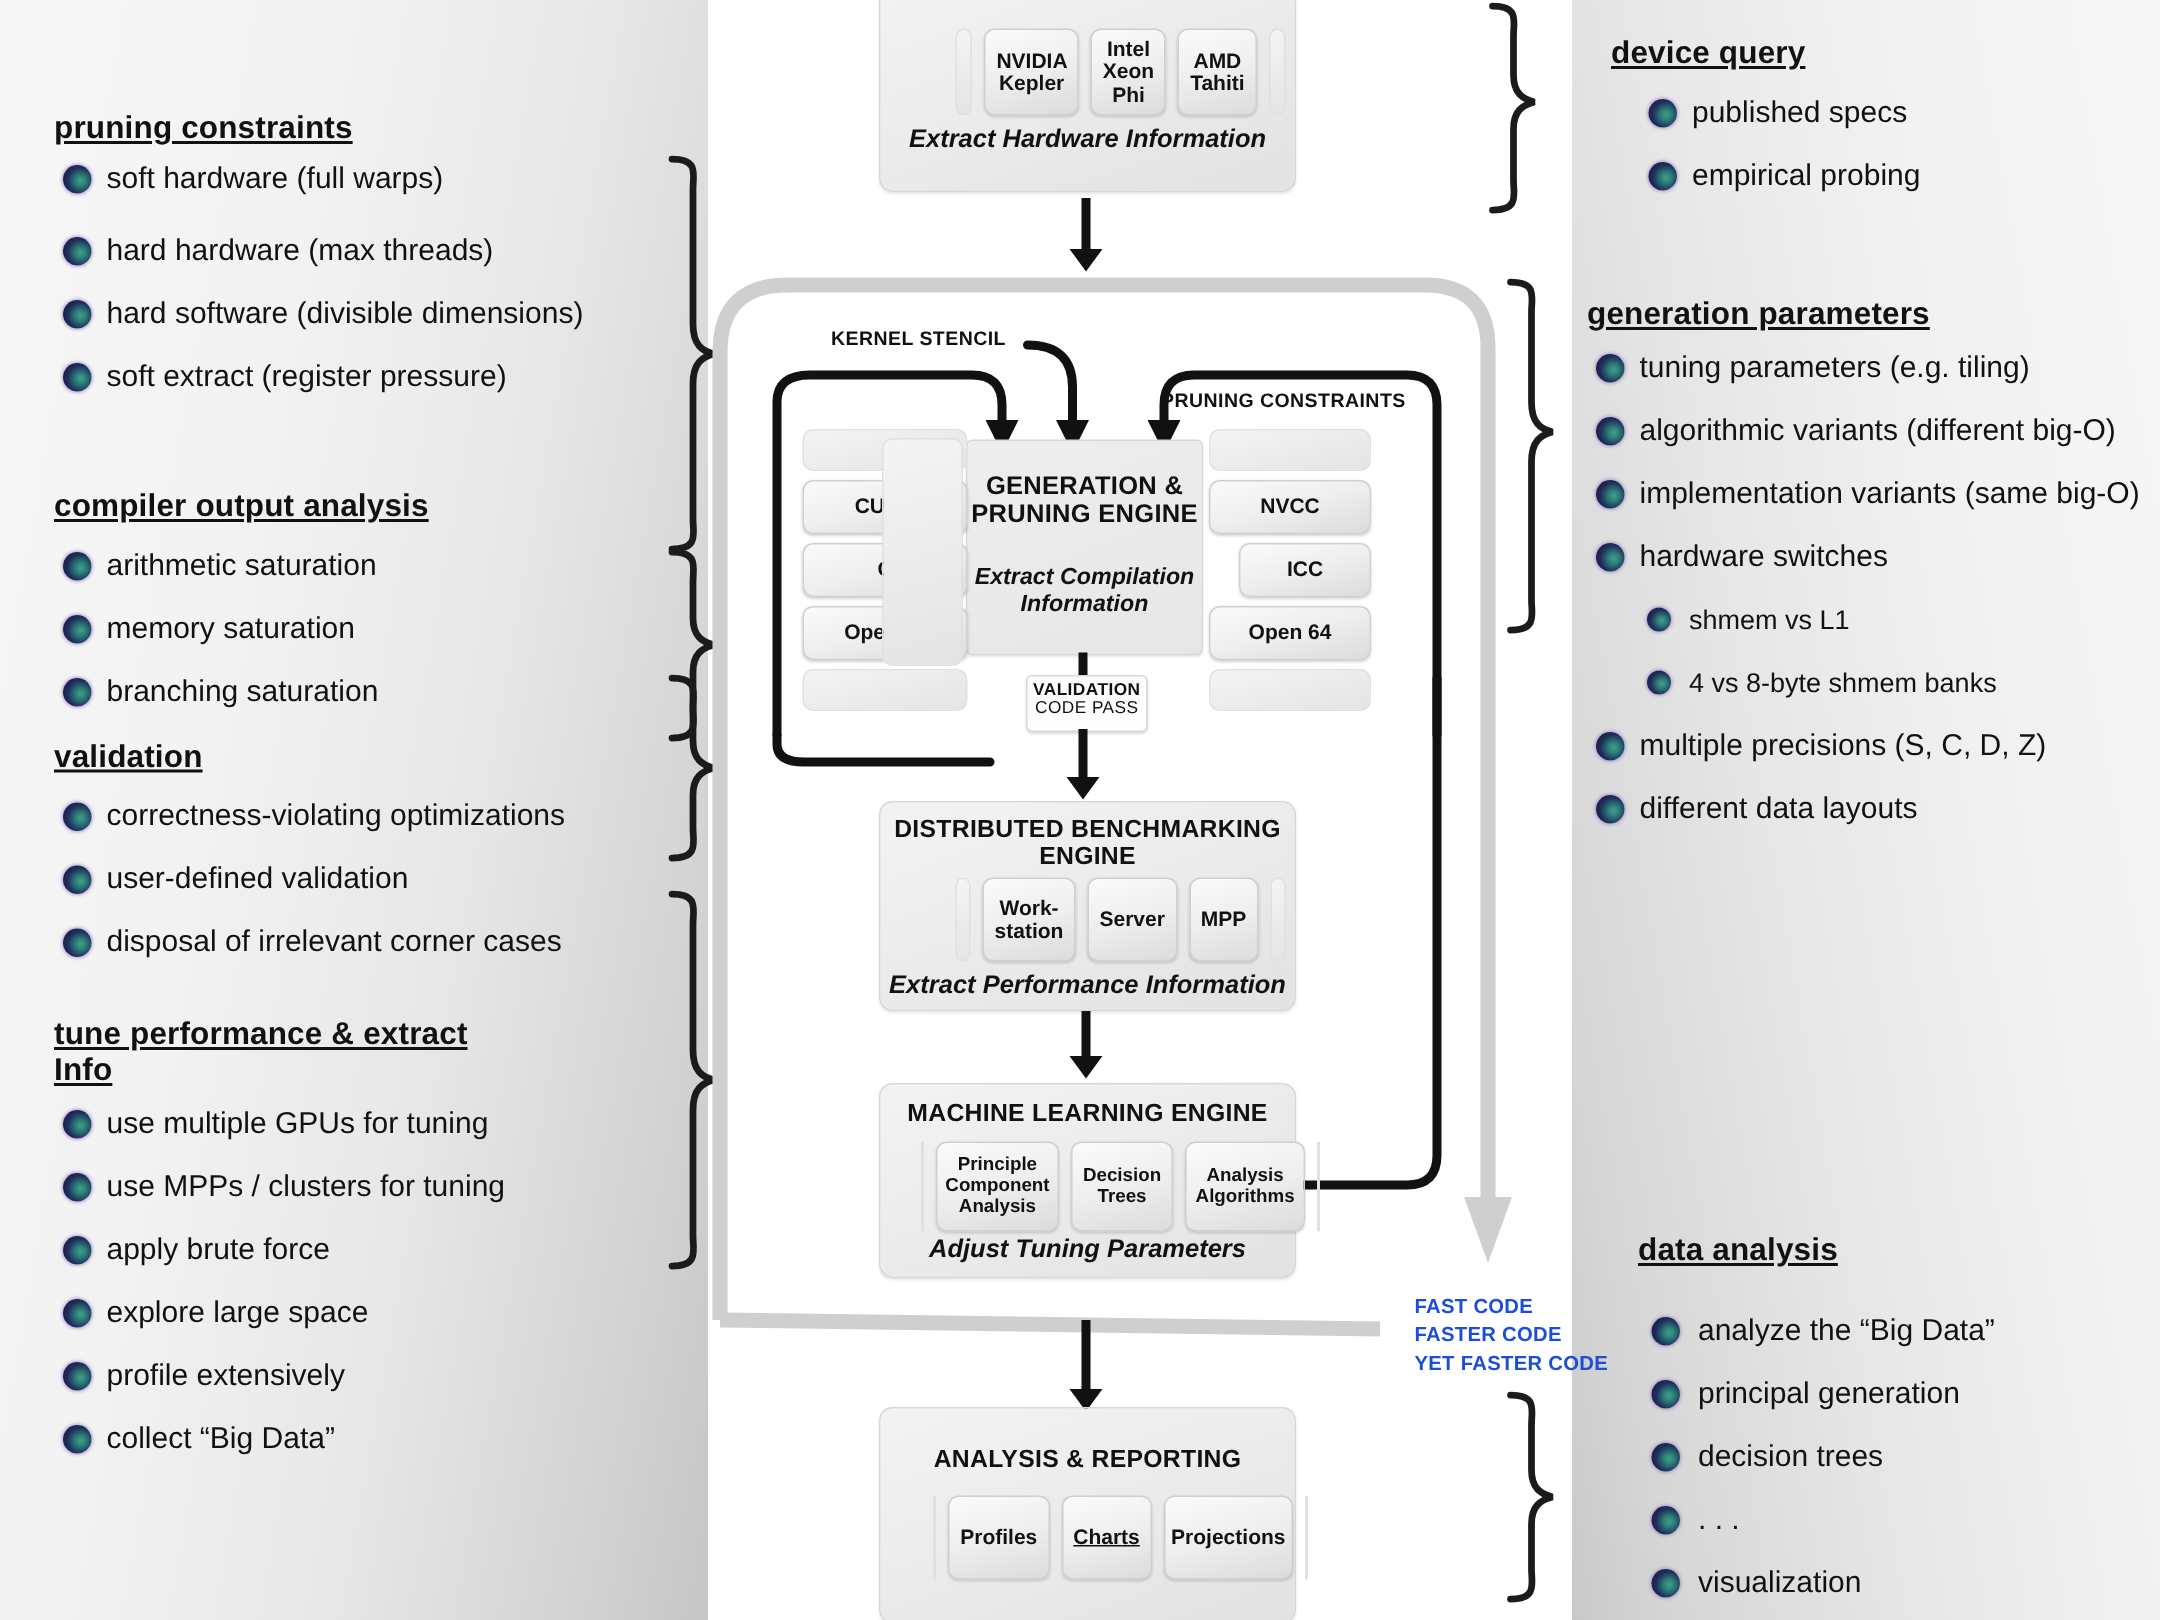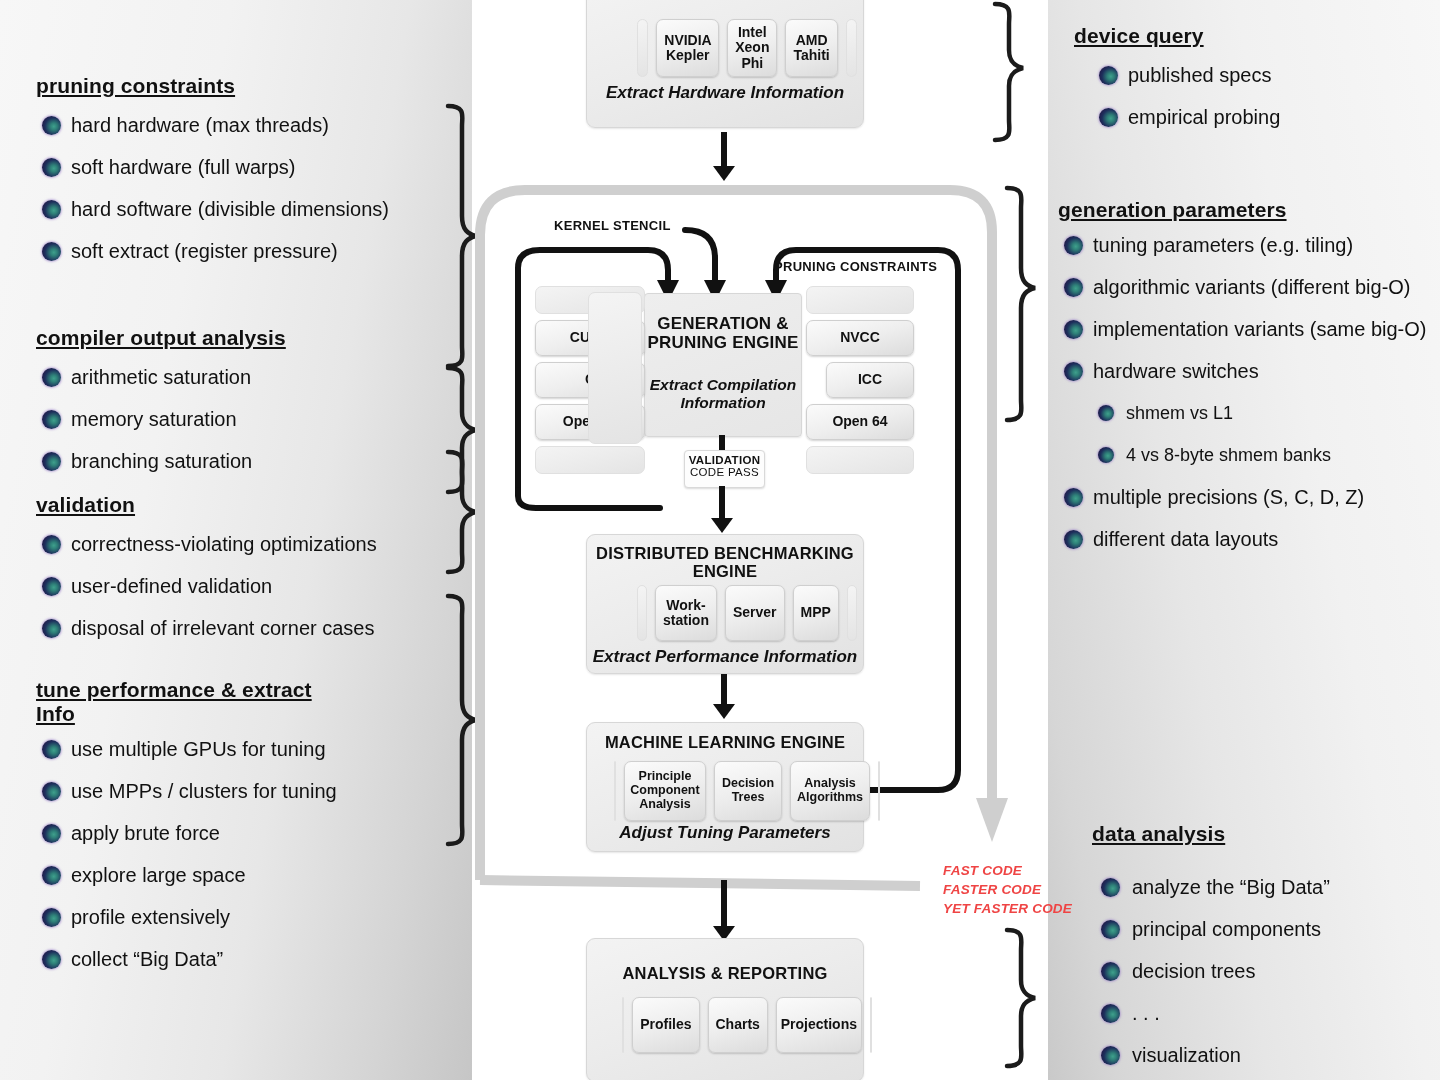--- a/index.html
+++ b/index.html
@@ -40,39 +40,39 @@
     border:1px solid #cfcfcf;border-radius:7px;
     box-shadow:0 1px 2px rgba(0,0,0,.18);
     display:flex;align-items:center;justify-content:center;text-align:center;
     font-weight:bold;font-size:14px;line-height:1.1;color:#111;padding:4px 7px;}
   .ghost{background:linear-gradient(165deg,#f4f4f4,#e4e4e4);border:1px solid #e0e0e0;
     border-radius:7px;box-shadow:none;}
   .arrow-v{position:absolute;background:#111;width:6px;}
   .arrow-head{position:absolute;width:0;height:0;border-left:11px solid transparent;
     border-right:11px solid transparent;border-top:15px solid #111;}
   .lbl-small{position:absolute;font-weight:bold;font-size:13px;letter-spacing:.3px;color:#111;}
-  .fastcode{position:absolute;font-style:italic;font-weight:bold;font-size:13.5px;
-    line-height:19px;letter-spacing:.2px;color:#ef4444;}
+  .fastcode{position:absolute;font-weight:bold;font-size:13.5px;
+    line-height:19px;letter-spacing:.2px;color:#1d4ed8;}
 </style>
 </head>
 <body>
 
 <div class="panel" id="left-panel"></div>
 <div class="panel" id="center-panel"></div>
 <div class="panel" id="right-panel"></div>
 
 <div class="sec" style="left:36px;top:74px;">
   <div class="hd">pruning constraints</div>
+  <div class="bul">
+    <span class="dot"></span>
+    <span>soft hardware (full warps)</span>
+  </div>
   <div class="bul" style="margin-top:6px;">
     <span class="dot"></span>
     <span>hard hardware (max threads)</span>
-  </div>
-  <div class="bul">
-    <span class="dot"></span>
-    <span>soft hardware (full warps)</span>
   </div>
   <div class="bul wrap" style="width:330px;">
     <span class="dot"></span>
     <span>hard software (divisible dimensions)</span>
   </div>
   <div class="bul wrap" style="width:300px;">
     <span class="dot"></span>
     <span>soft extract (register pressure)</span>
   </div>
 </div>
@@ -195,21 +195,21 @@
 </div>
 
 <div class="sec" style="left:1092px;top:822px;">
   <div class="hd">data analysis</div>
   <div class="bul" style="padding-left:40px;margin-top:20px;">
     <span class="dot" style="left:9px;"></span>
     <span>analyze the “Big Data”</span>
   </div>
   <div class="bul" style="padding-left:40px;">
     <span class="dot" style="left:9px;"></span>
-    <span>principal components</span>
+    <span>principal generation</span>
   </div>
   <div class="bul" style="padding-left:40px;">
     <span class="dot" style="left:9px;"></span>
     <span>decision trees</span>
   </div>
   <div class="bul" style="padding-left:40px;">
     <span class="dot" style="left:9px;"></span>
     <span>. . .</span>
   </div>
   <div class="bul" style="padding-left:40px;">
@@ -385,21 +385,21 @@
   <div>YET FASTER CODE</div>
 </div>
 
 <div class="fbox" style="left:586px;top:938px;width:276px;height:142px;">
   <div class="ftitle" style="position:absolute;left:0;right:0;top:25px;">ANALYSIS &amp; REPORTING</div>
   <div class="chips" style="position:absolute;left:6px;top:58px;right:6px;height:56px;">
     <div class="ghost" style="width:38px;"></div>
     <div class="chip" style="width:60px;">
       <span>Profiles</span>
       </div>
-    <div class="chip" style="width:56px;">
+    <div class="chip" style="width:56px;text-decoration:underline;">
       <span>Charts</span>
       </div>
     <div class="chip" style="width:70px;">
       <span>Projections</span>
       </div>
     <div class="ghost" style="width:38px;"></div>
   </div>
 </div>
 
 </body></html>

